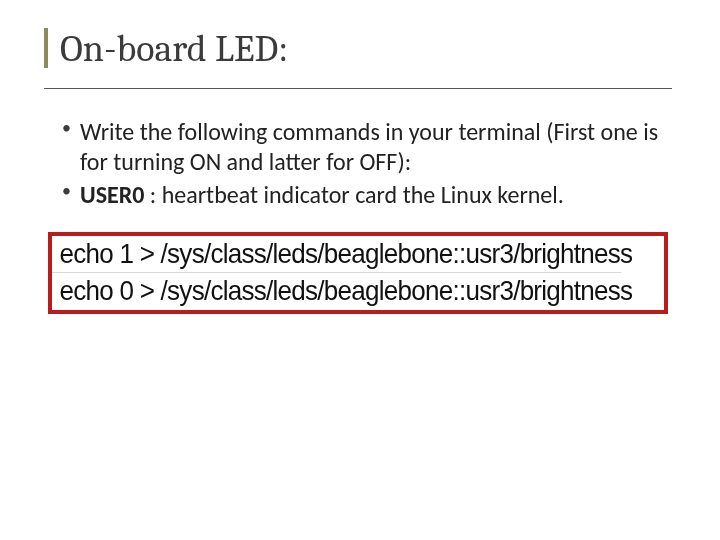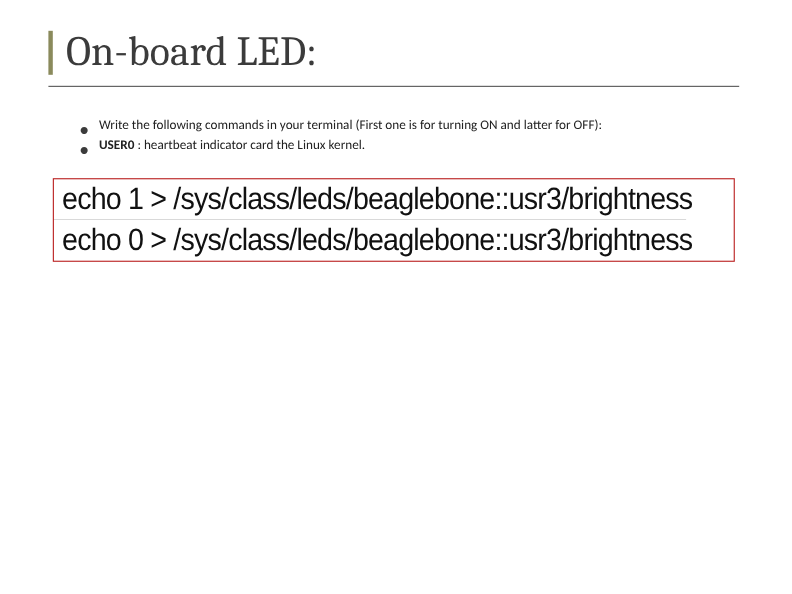--- a/index.html
+++ b/index.html
@@ -14,63 +14,63 @@
     box-sizing: border-box;
   }
   .slide {
     padding: 28px 48px 20px 44px;
     box-sizing: border-box;
     width: 100%;
     height: 100%;
   }
   .title-wrap {
     display: flex;
-    align-items: flex-start;
+    align-items: center;
     border-bottom: 1.5px solid #555;
-    padding-bottom: 6px;
+    padding-bottom: 16px;
     margin-bottom: 28px;
   }
   .accent-bar {
     width: 4px;
     height: 40px;
     background: #8a8a5c;
     margin-right: 12px;
     margin-bottom: 4px;
   }
   .title {
     font-family: Cambria, Georgia, serif;
     font-size: 38px;
     color: #3b3b3b;
     font-weight: 400;
     line-height: 1.05;
   }
   ul.bullets {
     list-style: none;
     padding: 0 6px 0 18px;
-    margin: 10px;
-    font-size: 12px;
+    margin: 0;
+    font-size: 24px;
     line-height: 1.25;
   }
   ul.bullets li {
     position: relative;
     padding-left: 18px;
     margin-bottom: 3px;
   }
   ul.bullets li::before {
     content: "•";
     position: absolute;
     left: 0;
     top: 0;
     color: #3b3b3b;
     font-size: 18px;
   }
   .b { font-weight: 700; }
   .cmd-block {
     margin: 22px 4px 0 4px;
-    border: 1px solid #b91c1c;
+    border: 4px solid #b91c1c;
     font-family: Arial, Helvetica, sans-serif;
     font-weight: 400;
     color: #111;
   }
   .cmd-line {
     border-bottom: 1px solid rgba(0,0,0,0.15);
     padding: 0 8px;
     font-size: 28px;
     line-height: 1.3;
     letter-spacing: -0.8px;

